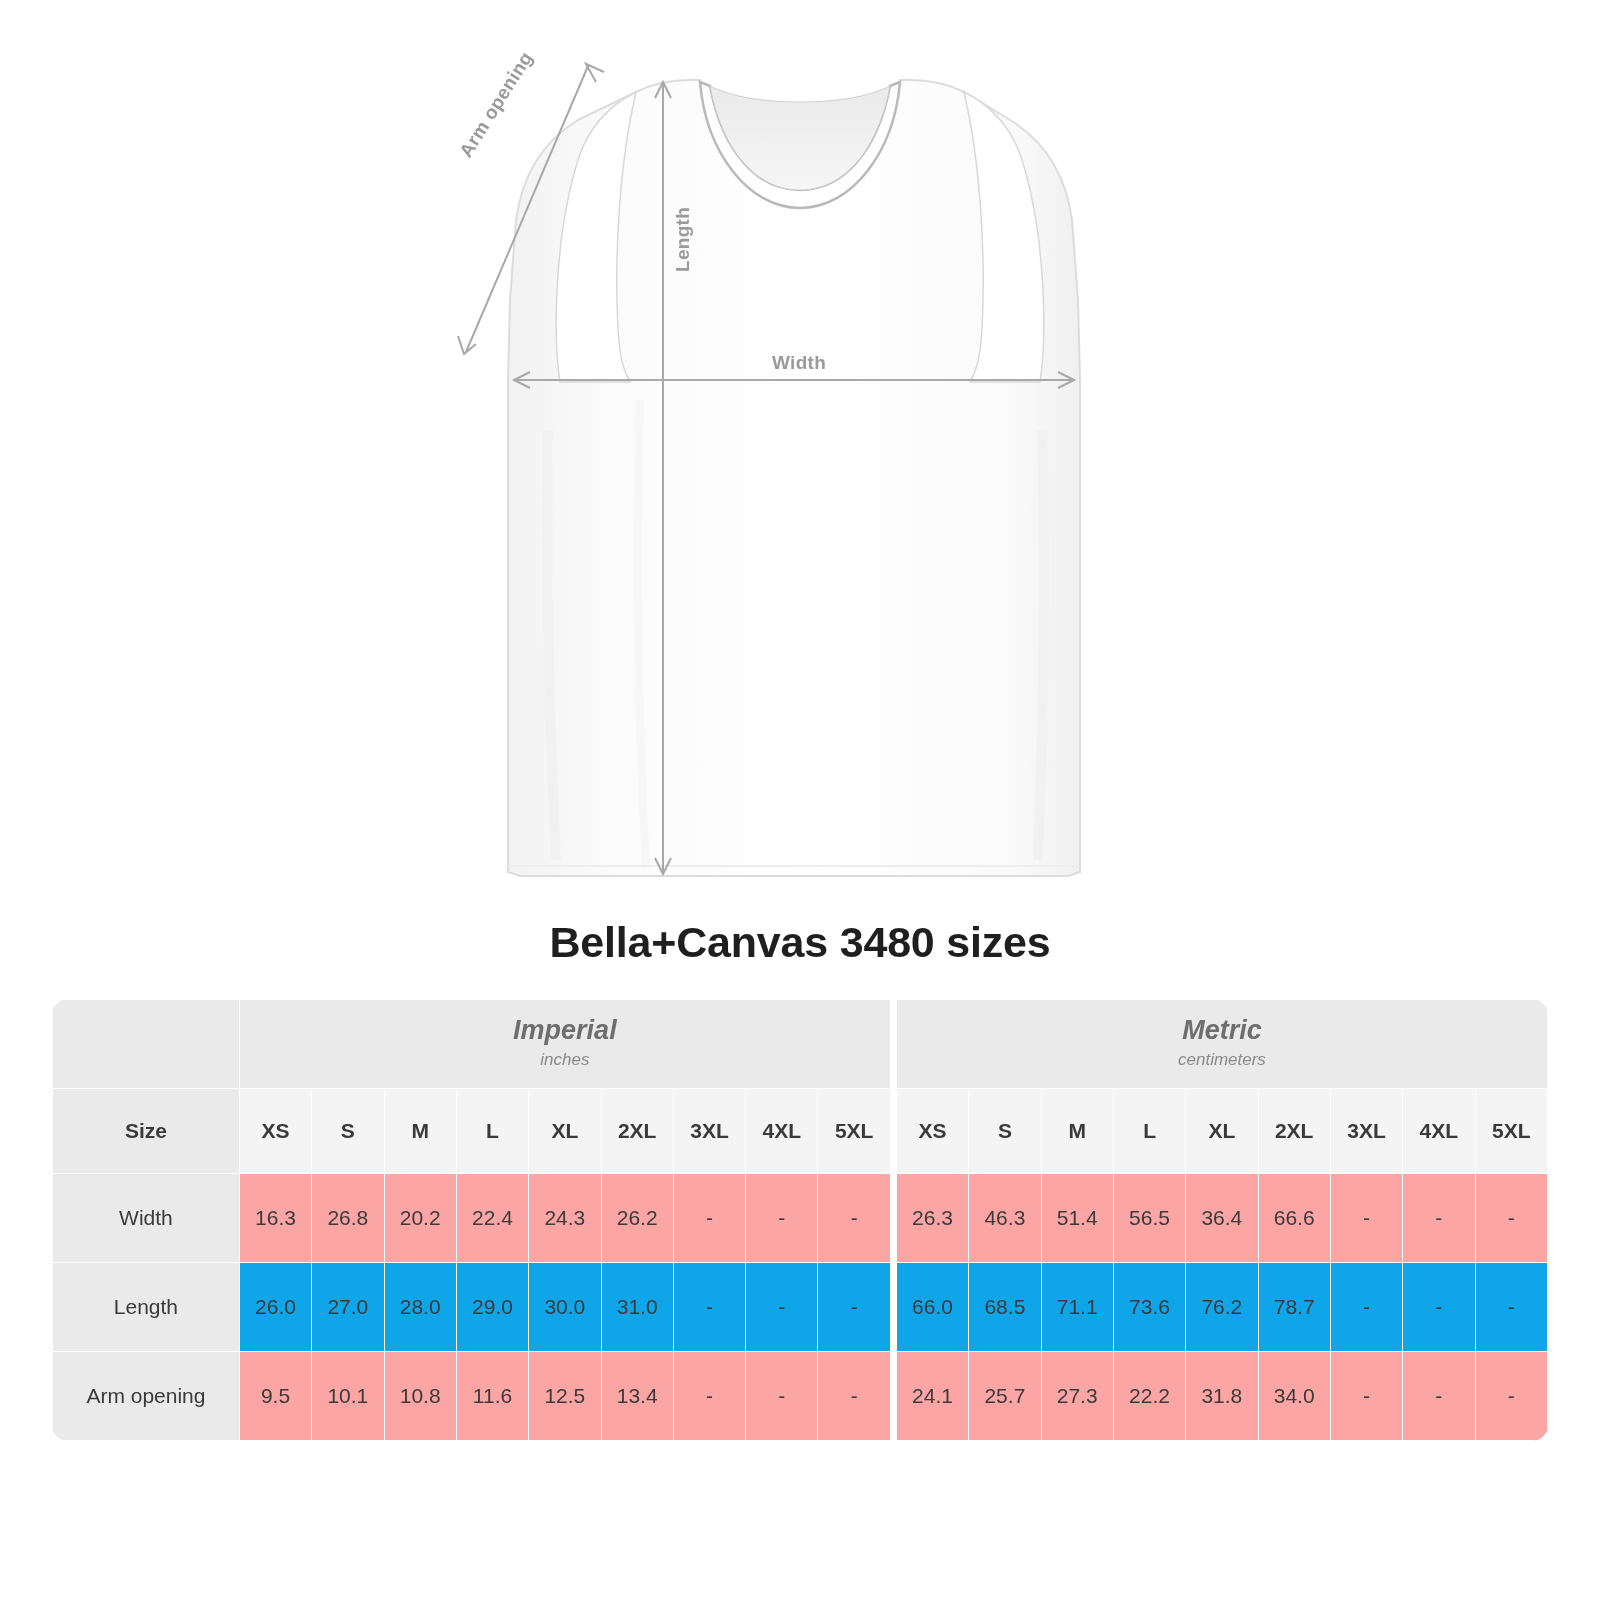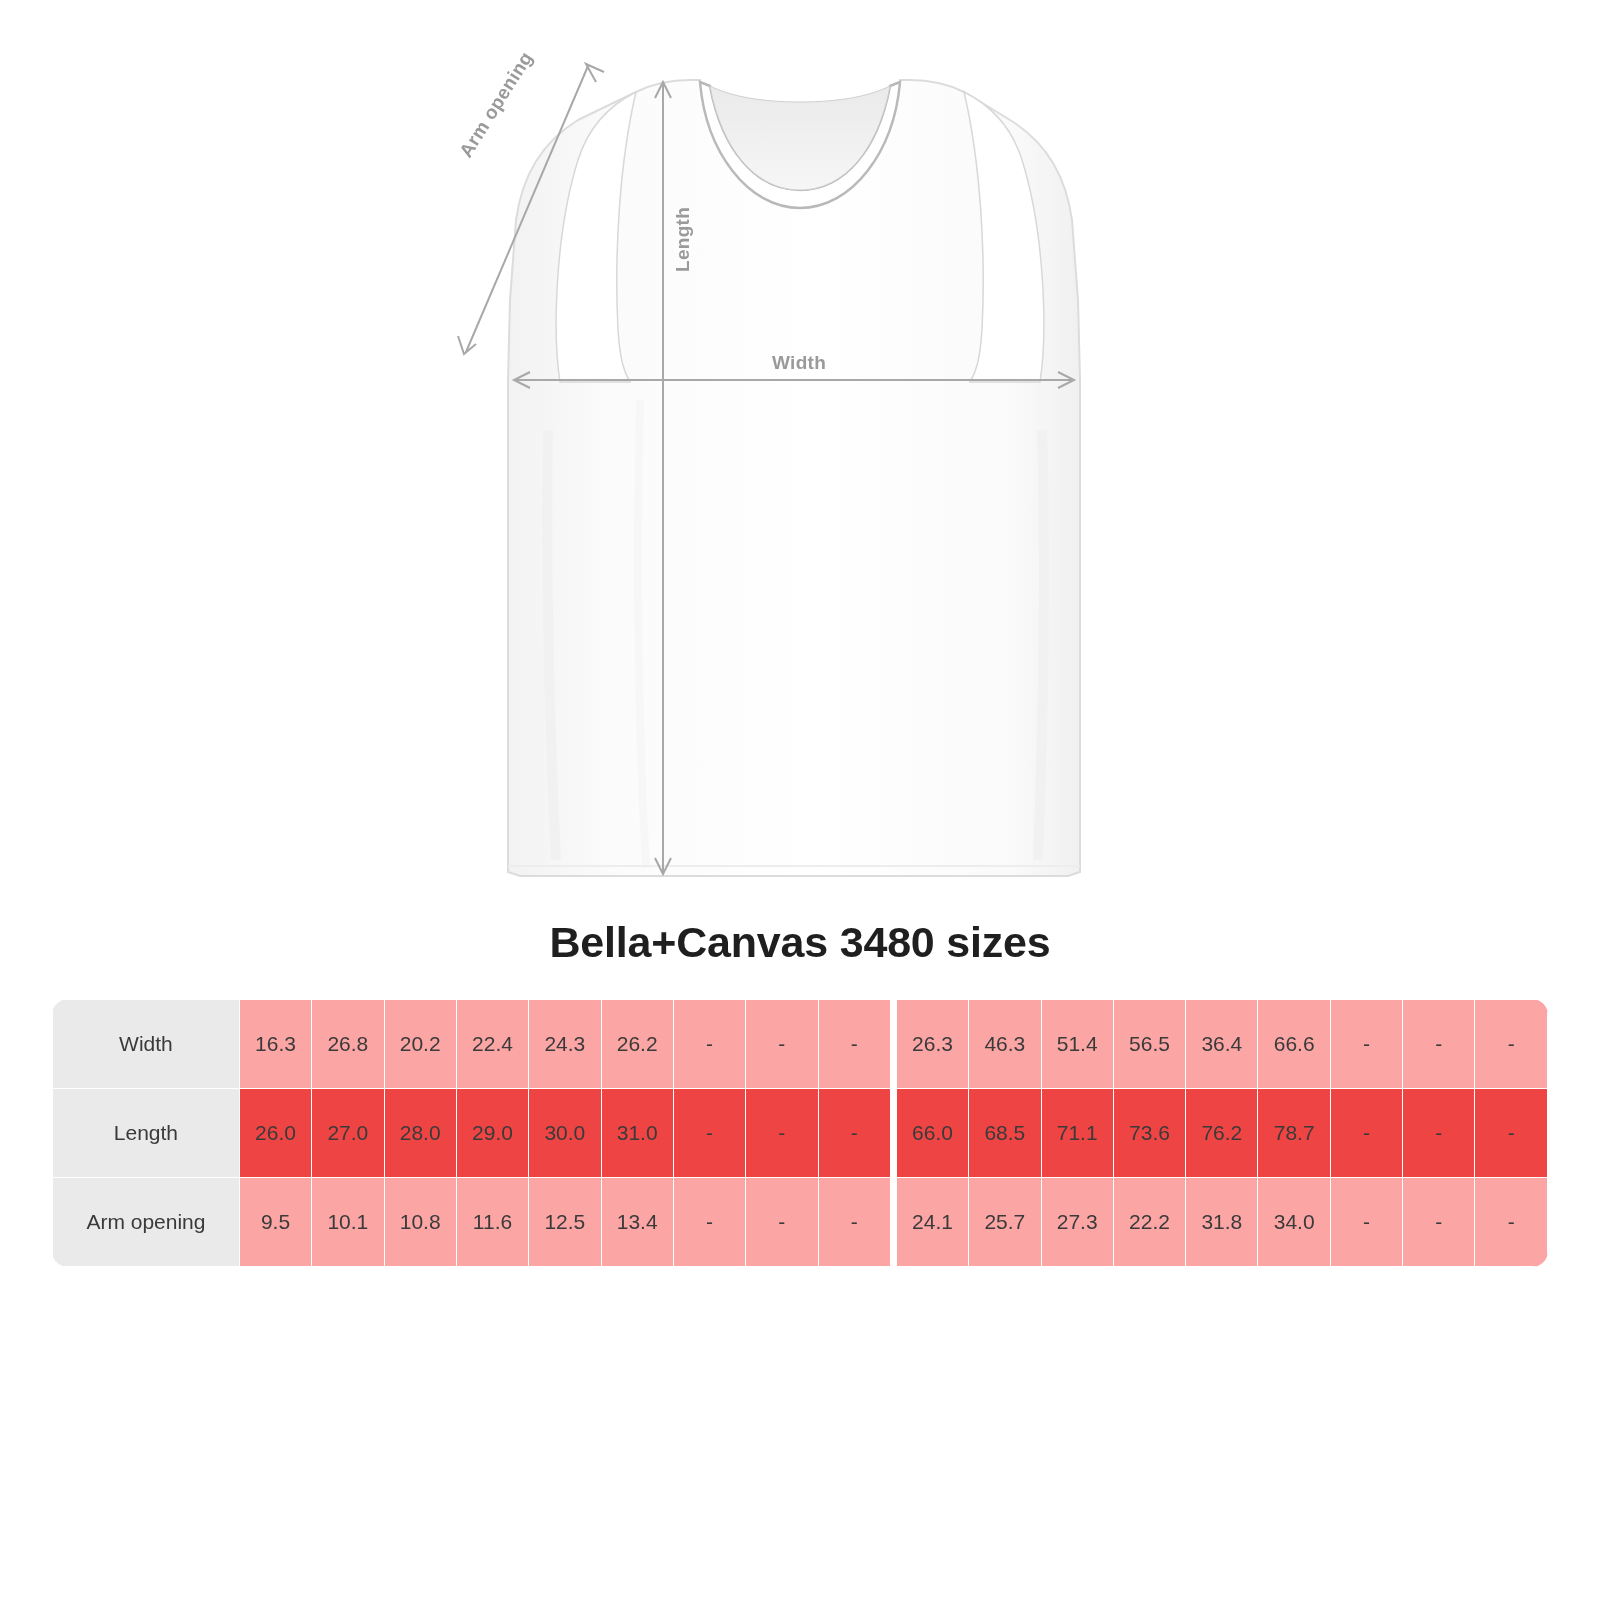--- a/index.html
+++ b/index.html
@@ -130,21 +130,21 @@
   td.rowlabel {
     background: #eaeaea;
     font-weight: bold;
     font-size: 21px;
     color: #3a3a3a;
   }
   tr.band-a td {
     background: #fca5a5;
   }
   tr.band-b td {
-    background: #ef4444;
+    background: #0ea5e9;
   }
   tr.band-b td.rowlabel {
     background: #eaeaea;
   }
   tr.band-a td.rowlabel {
     background: #eaeaea;
   }
   td.gap {
     background: #ffffff !important;
     border: none !important;
@@ -264,20 +264,54 @@
           <col class="col-v">
           <col class="col-v">
           <col class="col-v">
           <col class="col-v">
           <col class="col-v">
           <col class="col-v">
           <col class="col-v">
           <col class="col-v">
       </colgroup>
       <tbody id="table-body">
+          <tr>
+            <td class="corner"></td>
+            <td class="unit-head" colspan="9">
+              <div class="unit-name">Imperial</div>
+              <div class="unit-sub">inches</div>
+            </td>
+            <td class="gap"></td>
+            <td class="unit-head" colspan="9">
+              <div class="unit-name">Metric</div>
+              <div class="unit-sub">centimeters</div>
+            </td>
+          </tr>
+          <tr class="head-row">
+            <td class="rowlabel">Size</td>
+            <td>XS</td>
+            <td>S</td>
+            <td>M</td>
+            <td>L</td>
+            <td>XL</td>
+            <td>2XL</td>
+            <td>3XL</td>
+            <td>4XL</td>
+            <td>5XL</td>
+            <td class="gap"></td>
+            <td>XS</td>
+            <td>S</td>
+            <td>M</td>
+            <td>L</td>
+            <td>XL</td>
+            <td>2XL</td>
+            <td>3XL</td>
+            <td>4XL</td>
+            <td>5XL</td>
+          </tr>
           <tr class="band-a">
             <td class="rowlabel">Width</td>
             <td>16.3</td>
             <td>26.8</td>
             <td>20.2</td>
             <td>22.4</td>
             <td>24.3</td>
             <td>26.2</td>
             <td>-</td>
             <td>-</td>

